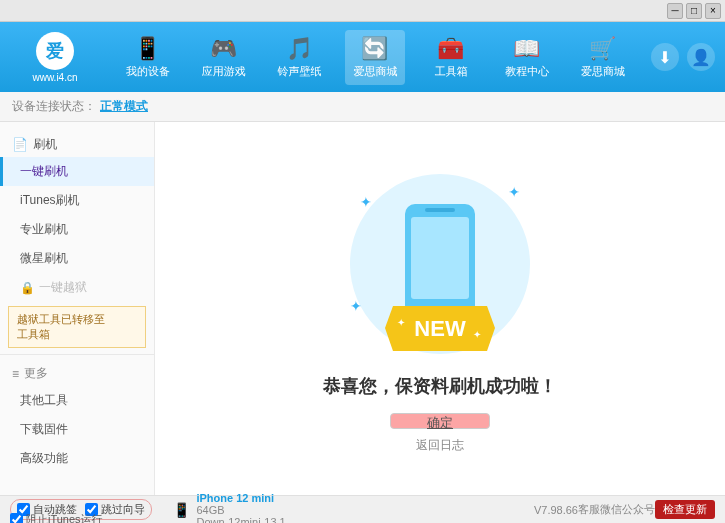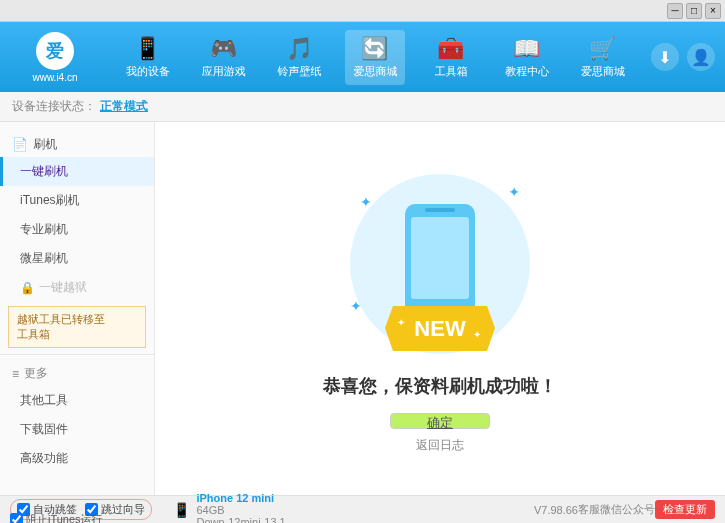--- a/index.html
+++ b/index.html
@@ -159,21 +159,21 @@
     .sparkle-tl { top: 30px; left: 20px; }
     .sparkle-tr { top: 20px; right: 20px; }
     .sparkle-bl { bottom: 50px; left: 10px; }
 
     .success-msg {
       font-size: 18px; color: #333;
       margin-top: 10px; margin-bottom: 15px; font-weight: bold;
     }
     .confirm-btn {
       width: 100px; height: 16px;
-      background: #bef264;
+      background: #fca5a5;
       border: 1px solid #ccc;
       border-radius: 4px;
       font-size: 13px; color: #555;
       cursor: pointer; margin-bottom: 8px; text-decoration: underline;
     }
     .re-flash-link {
       font-size: 12px; color: #888; cursor: pointer;
     }
 
     
@@ -192,21 +192,21 @@
     .device-name { color: #1a9de0; font-weight: bold; }
     .device-info { color: #888; }
     .bottom-right {
       margin-left: auto;
       display: flex; align-items: center; 
       font-size: 11px; color: #888;
     }
     .bottom-version { }
     .bottom-link { cursor: pointer; color: #888; }
     .bottom-update {
-      background: #ef4444; color: white;
+      background: #b91c1c; color: white;
       padding: 2px 8px; border-radius: 3px;
       cursor: pointer; font-size: 11px;
     }
 
     
     .checkbox-area {
       border: 1px solid #e8a0a0;
       padding: 2px 6px;
       border-radius: 10px;
       display: flex; align-items: center; gap: 8px;

